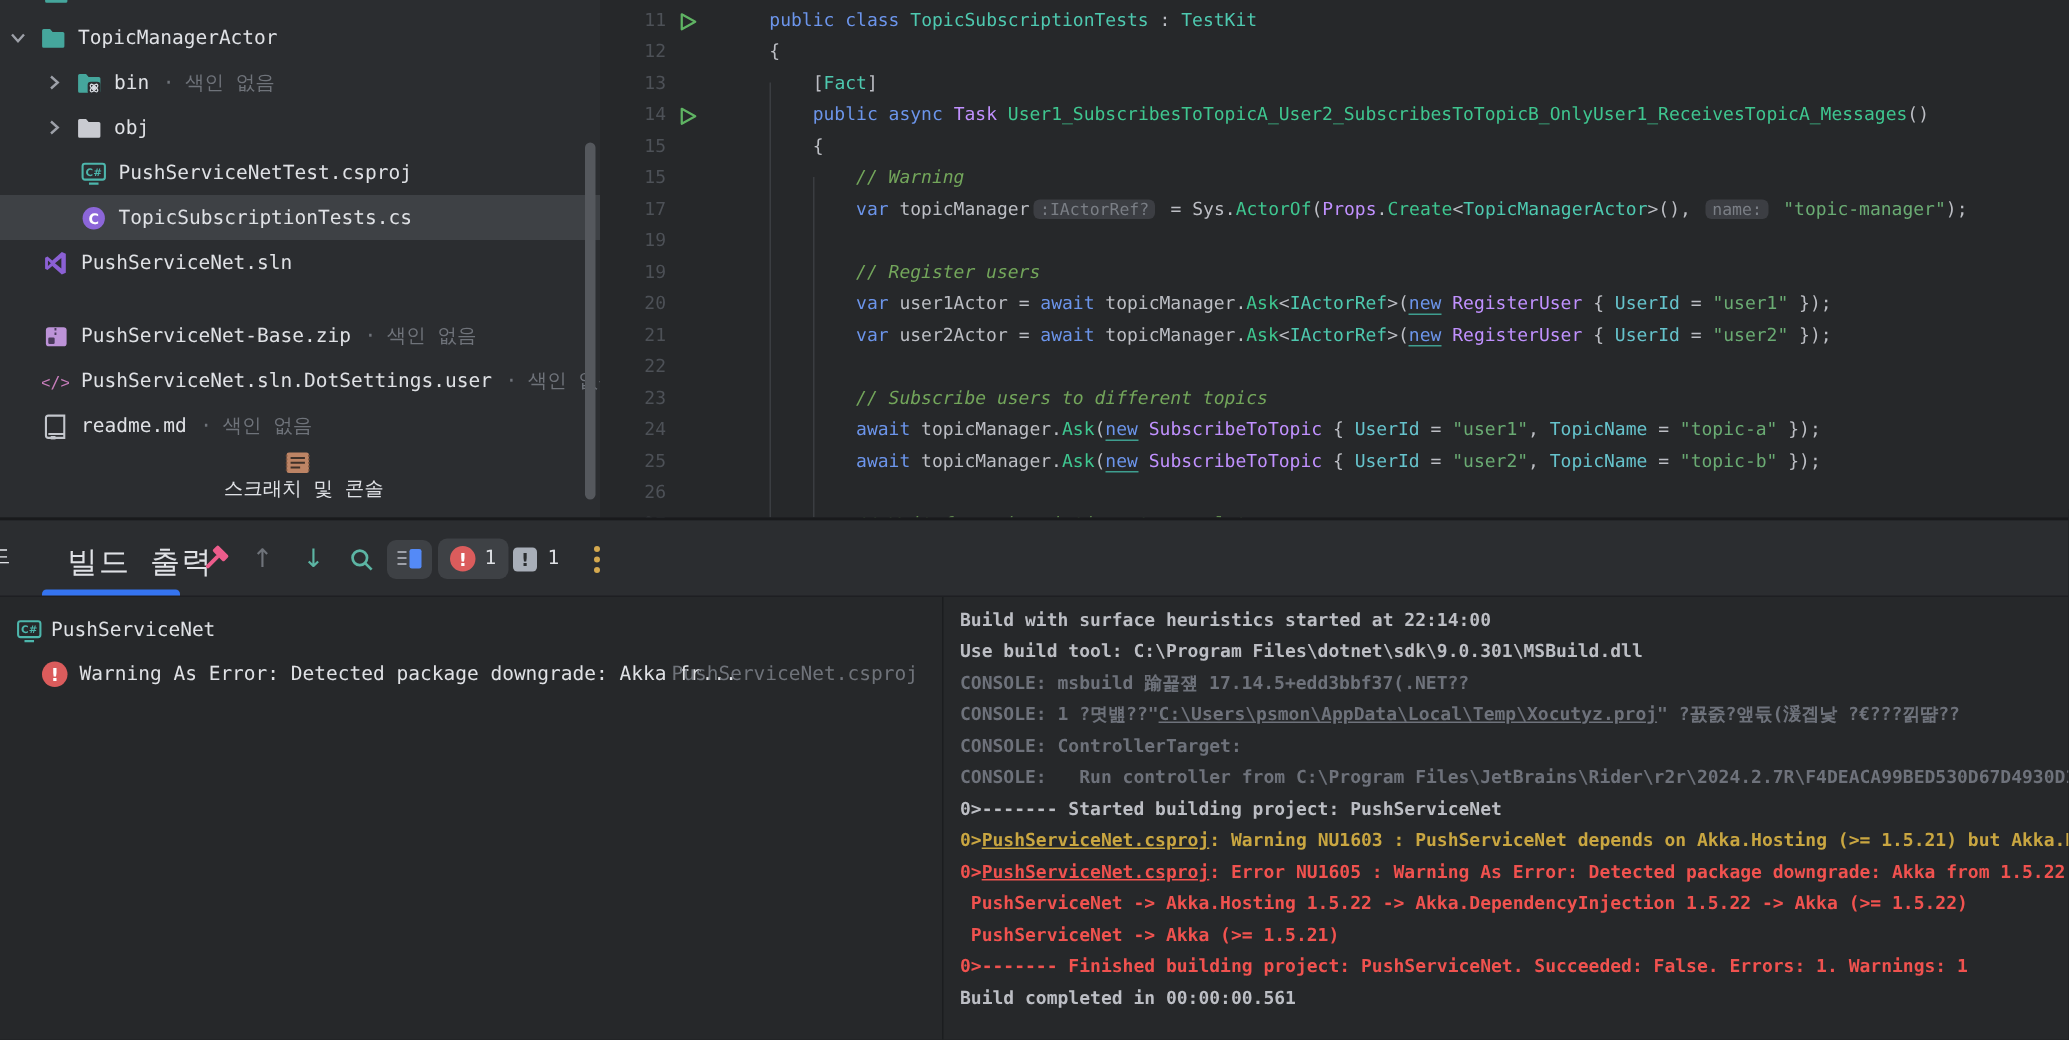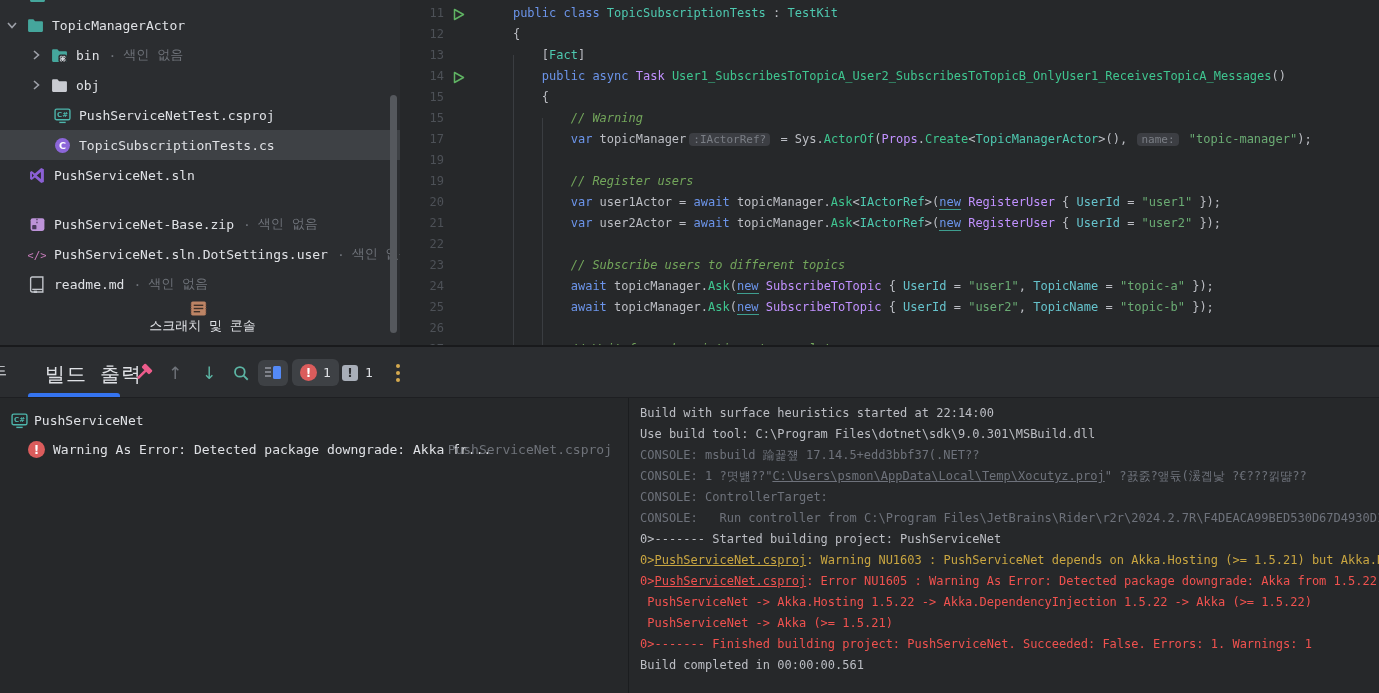--- a/index.html
+++ b/index.html
@@ -52,21 +52,21 @@
   #bcontent { display:flex; height:296px; }
   #bleft { width:629px; border-right:1px solid #1B1D1F; padding-top:8px; }
   .brow { height:29px; display:flex; align-items:center; font-size:13px; color:#DFE1E5; position:relative; white-space:nowrap; }
   .brow .ticon { margin-right:6px; }
   #bproj { padding-left:10px; }
   #berror { padding-left:28px; }
   #berror .erricon { margin-right:8px; flex:none; }
   .bsrc { position:absolute; right:16px; color:#6F737A; }
 
   #bconsole { flex:1; overflow:hidden; padding:5px 0 0 11px; }
-  .cline { height:21px; line-height:21px; font-size:12px; white-space:pre; overflow:hidden; }
+  .cline { height:21px; line-height:21px; font-size:12px; white-space:pre; overflow:hidden;font-weight:bold; }
   .ci { color:#BCBEC4; }
   .cd { color:#6E727B; }
   .cw { color:#C9A641; }
   .ce { color:#F0524F; }
   .cl-link { text-decoration:underline; cursor:pointer; }
 </style>
 </head>
 <body>
 
 <div id="sidebar">

